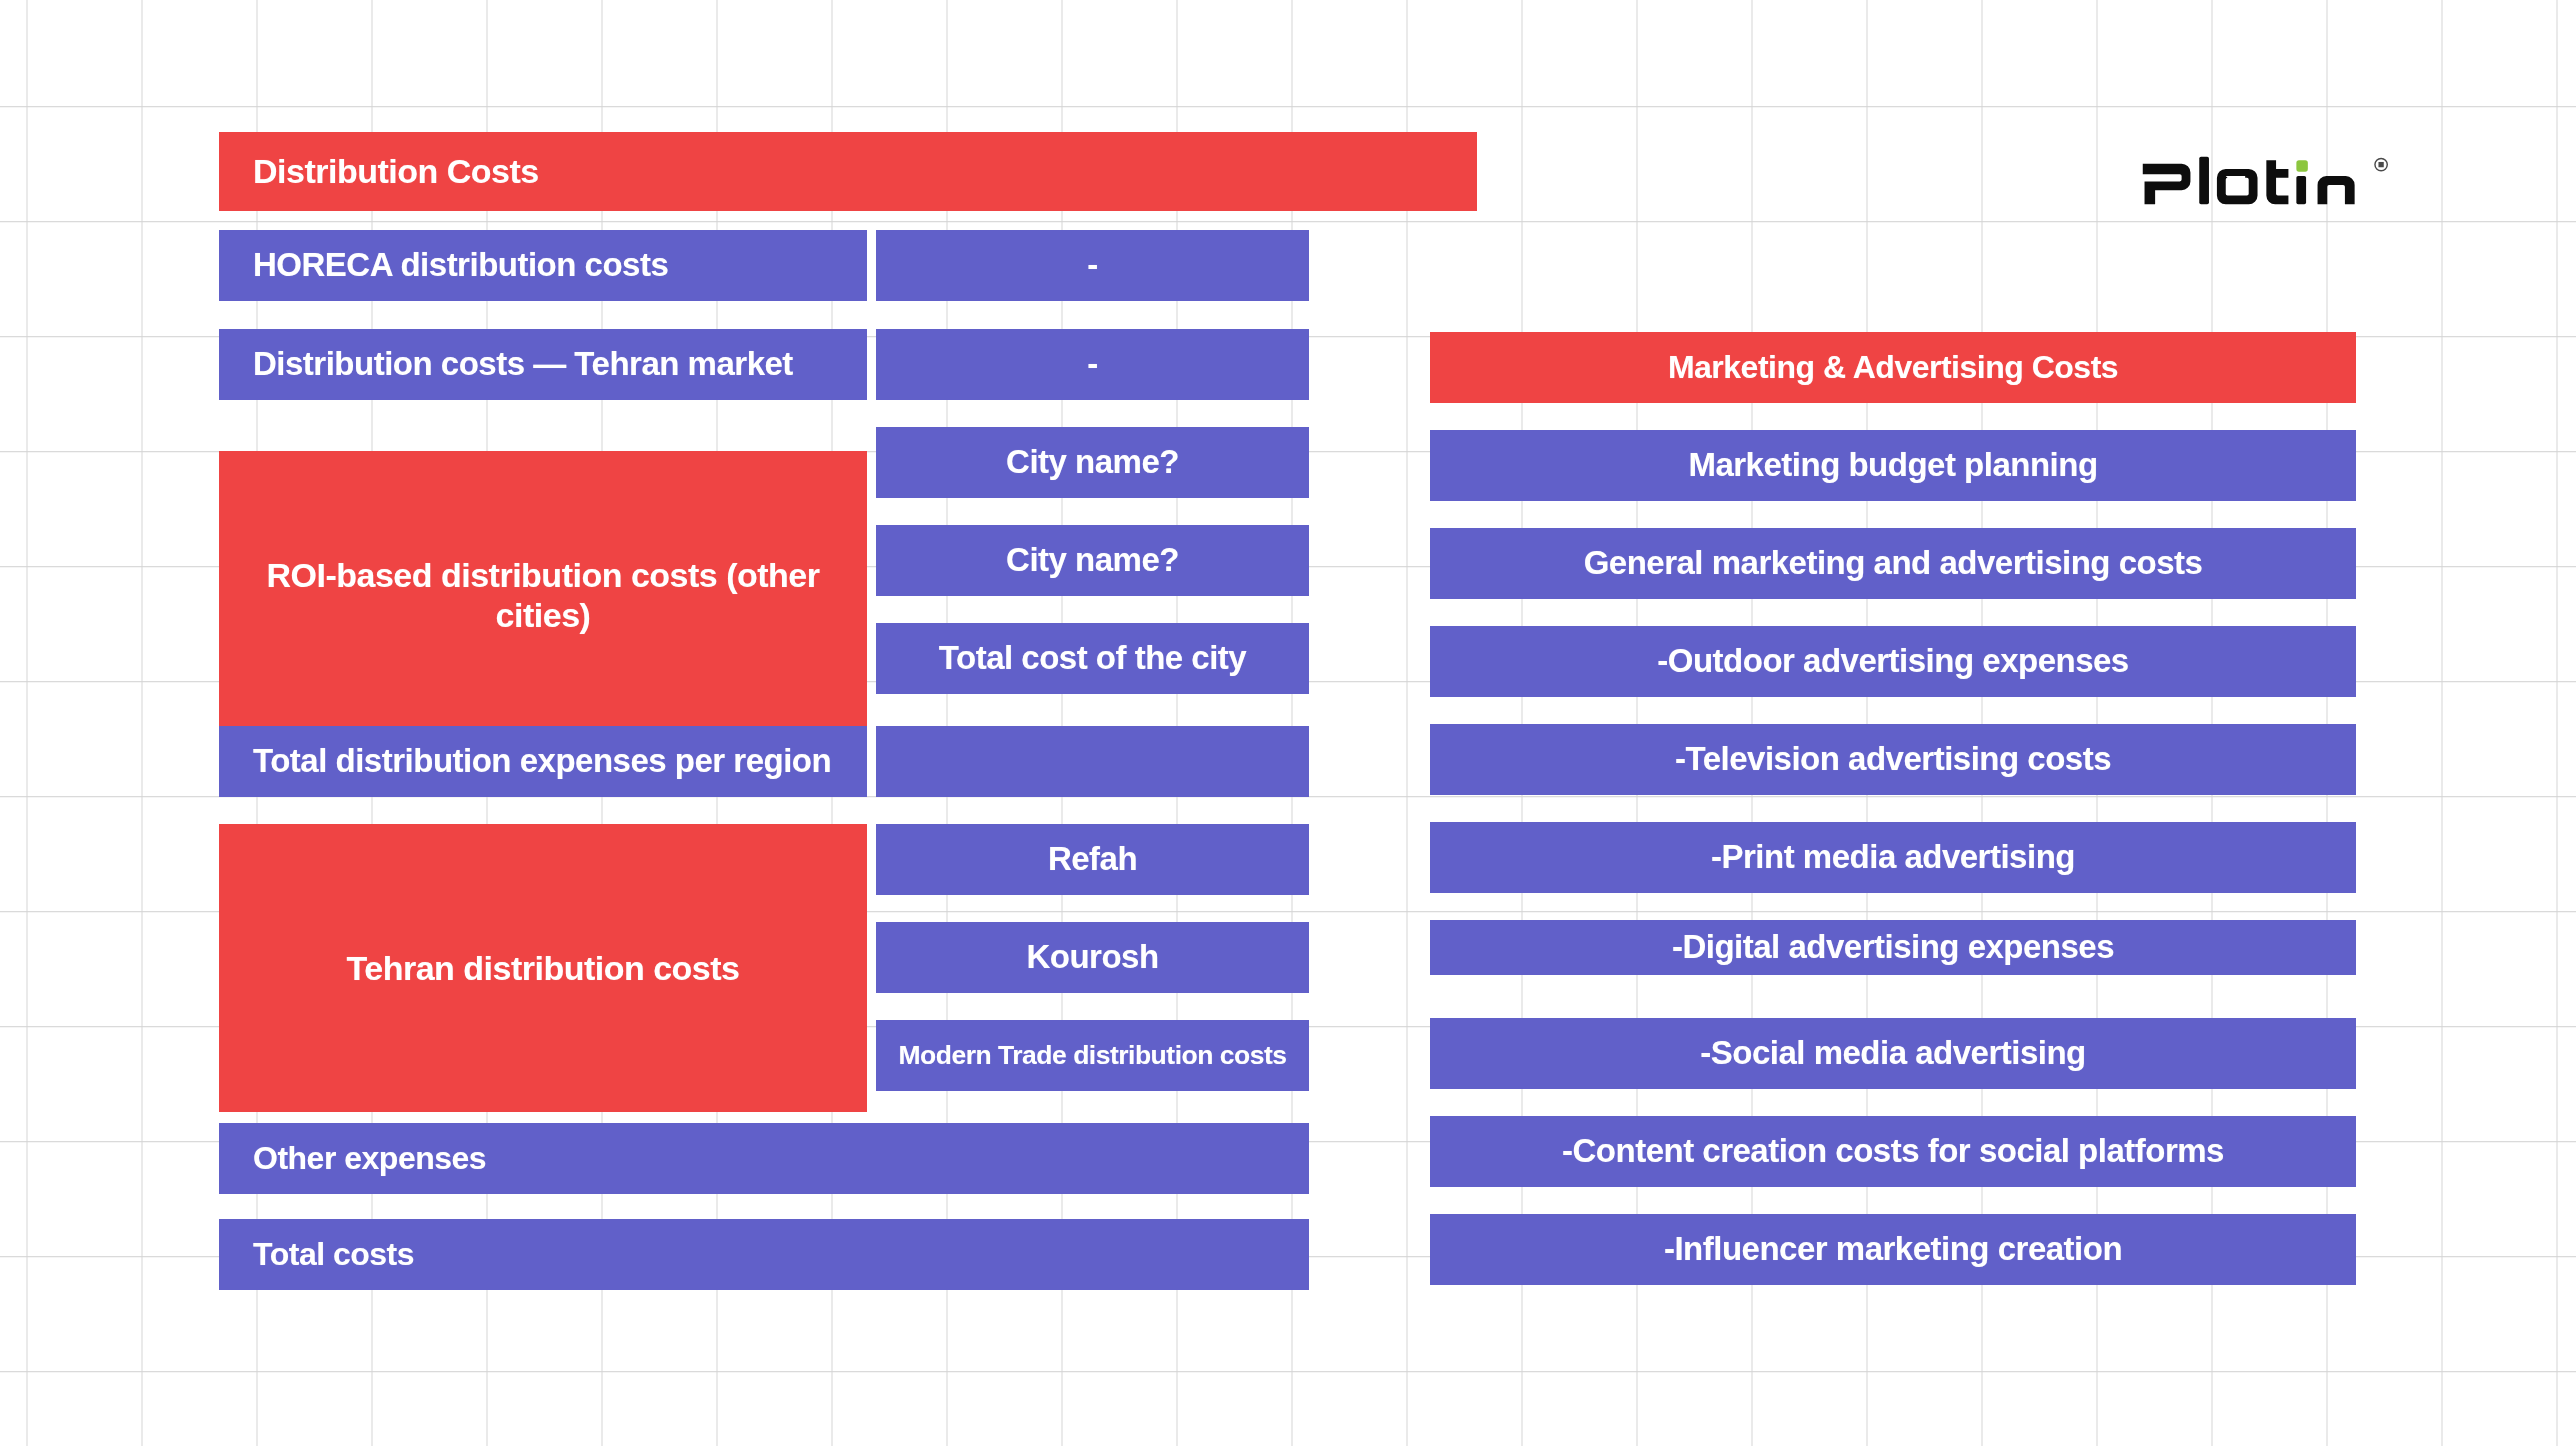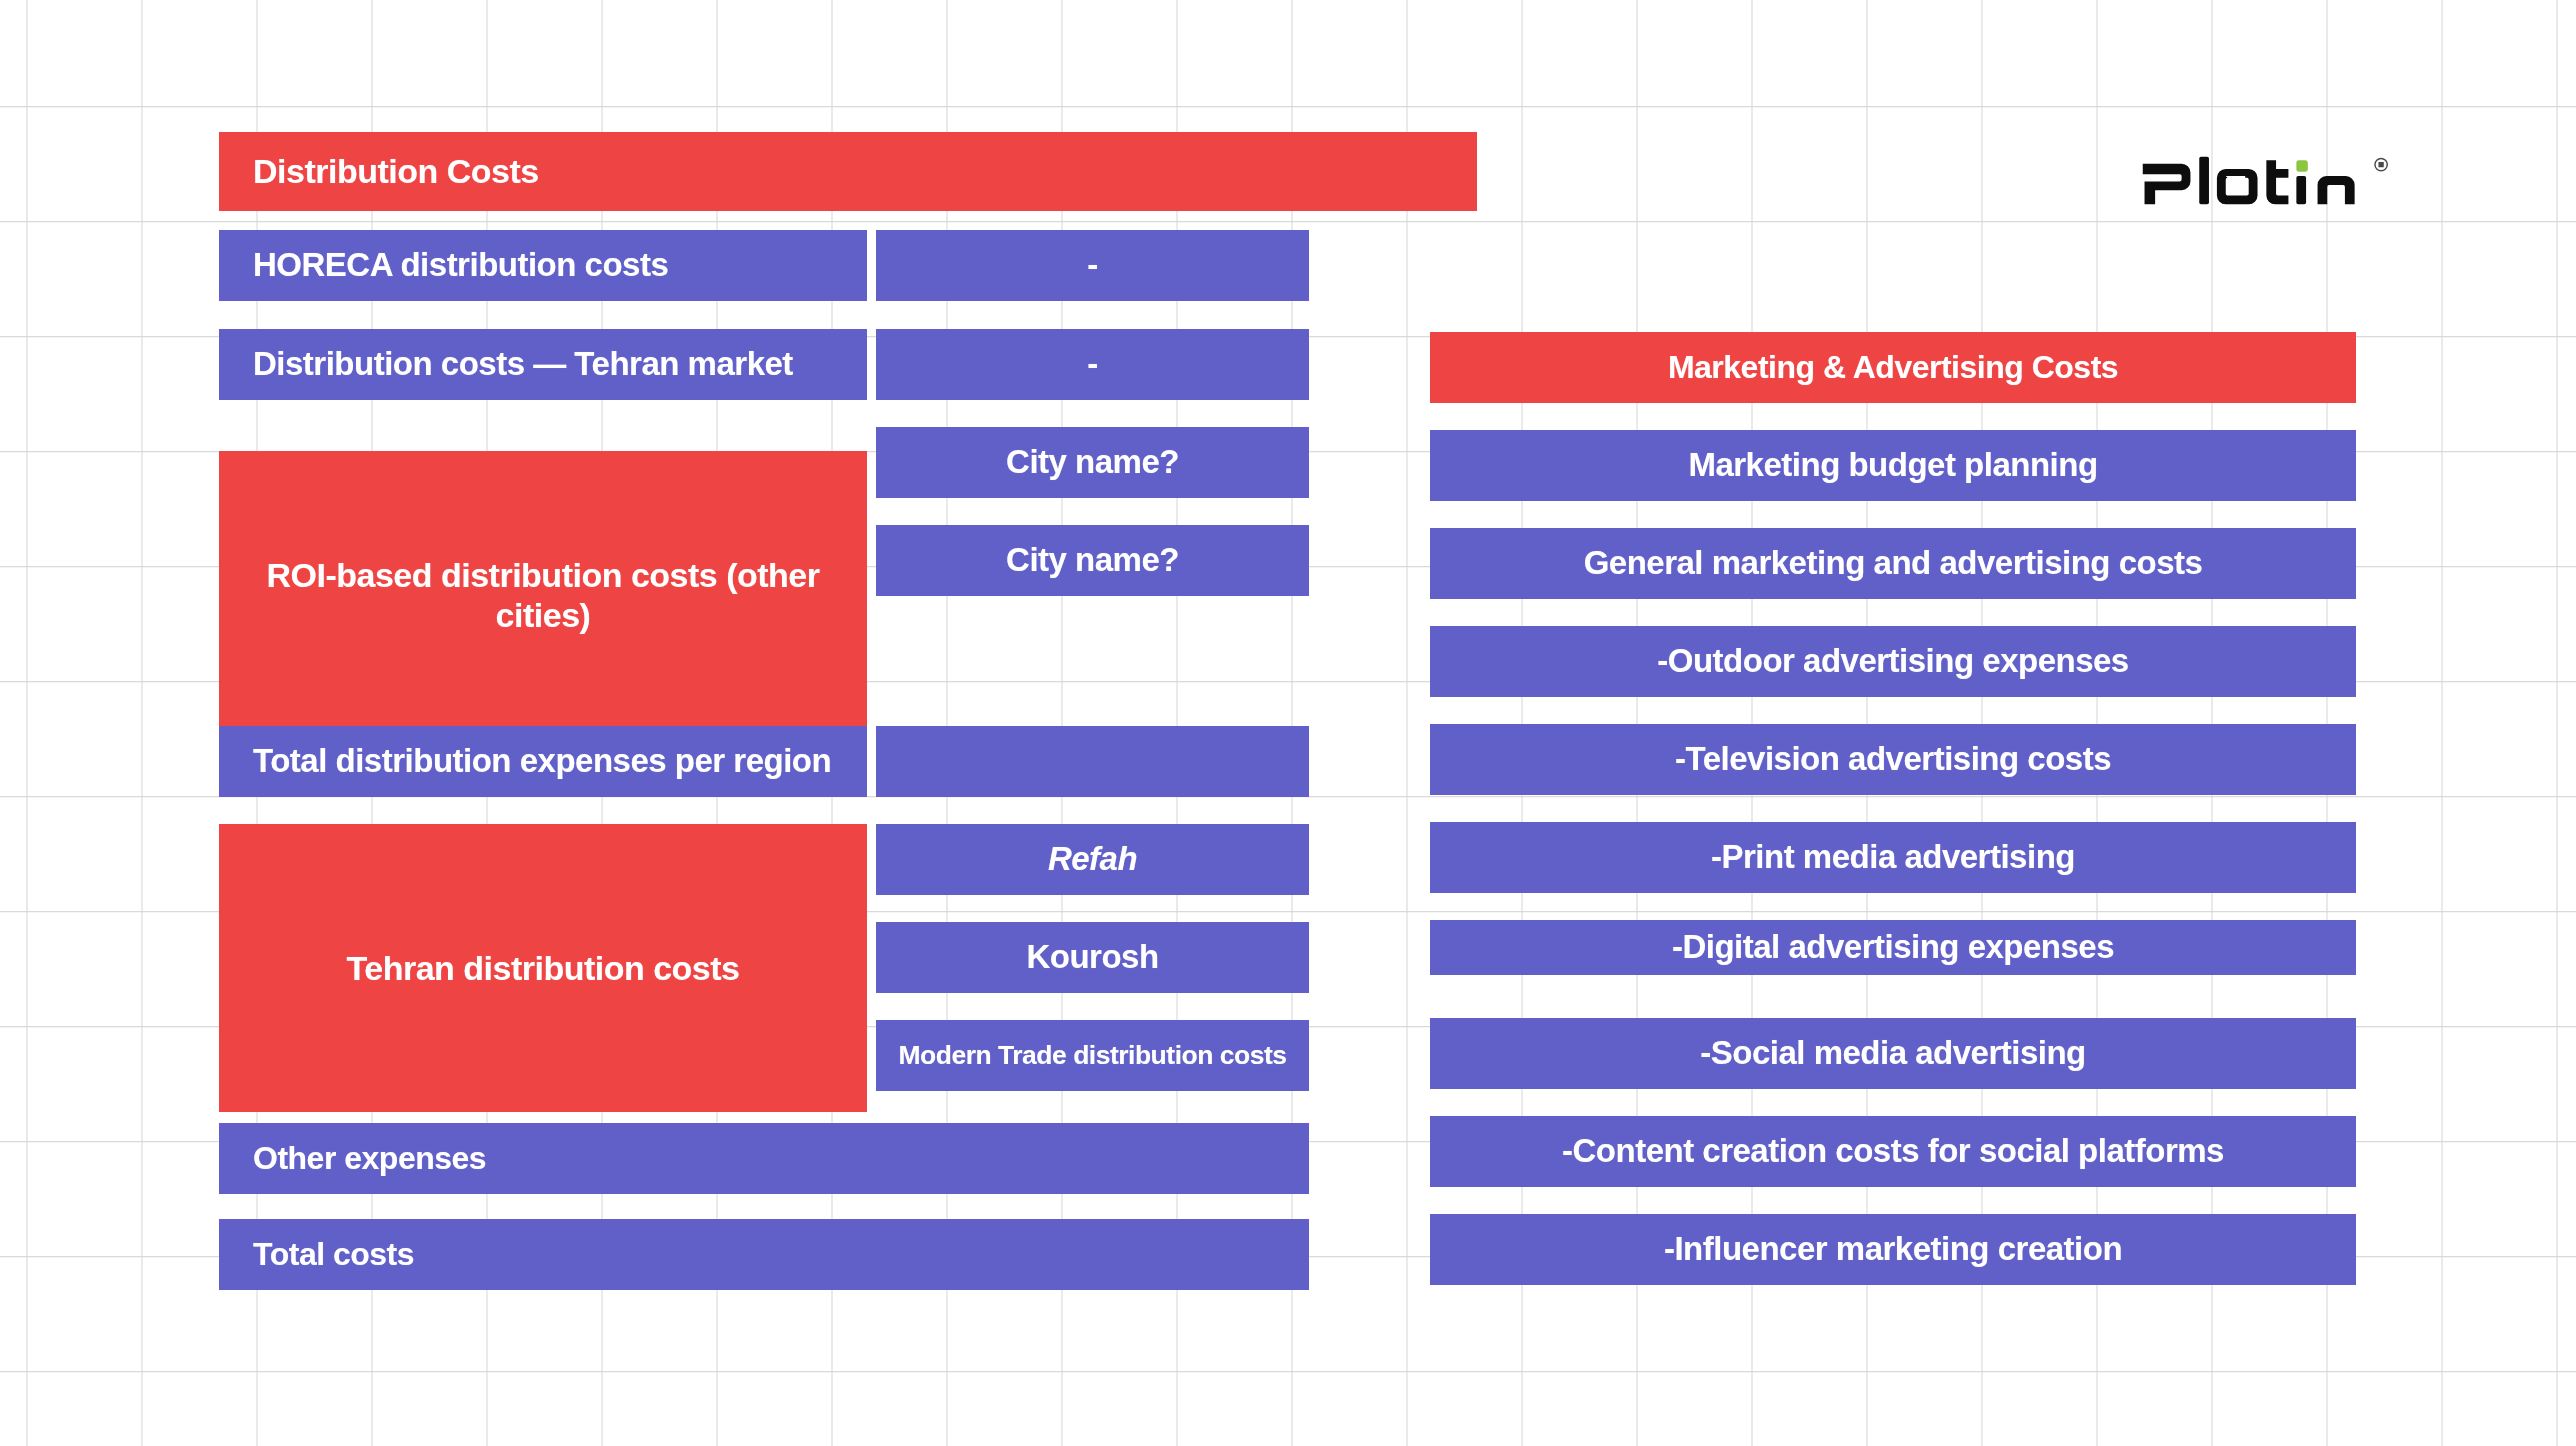--- a/index.html
+++ b/index.html
@@ -74,27 +74,28 @@
   <div class="cell purple al-left fs-md" style="left:219px; top:230px; width:648px; height:71px;">HORECA distribution costs</div>
   <div class="cell purple al-center fs-md" style="left:876px; top:230px; width:433px; height:71px;">-</div>
 
   <div class="cell purple al-left fs-md" style="left:219px; top:329px; width:648px; height:71px;">Distribution costs — Tehran market</div>
   <div class="cell purple al-center fs-md" style="left:876px; top:329px; width:433px; height:71px;">-</div>
 
   <div class="cell green al-center fs-xl" style="left:219px; top:427px; width:648px; height:288px;margin-top:24px;">ROI-based distribution costs (other cities)</div>
 
   <div class="cell purple al-center fs-md" style="left:876px; top:427px; width:433px; height:71px;">City name?</div>
   <div class="cell purple al-center fs-md" style="left:876px; top:525px; width:433px; height:71px;">City name?</div>
+  <div class="cell purple al-center fs-md" style="left:876px; top:623px; width:433px; height:71px;">Total cost of the city</div>
 
   <div class="cell purple al-left fs-md" style="left:219px; top:726px; width:648px; height:71px;">Total distribution expenses per region</div>
   <div class="cell purple al-center fs-md" style="left:876px; top:726px; width:433px; height:71px;"></div>
 
   <div class="cell green al-center fs-xl" style="left:219px; top:824px; width:648px; height:288px;">Tehran distribution costs</div>
 
-  <div class="cell purple al-center fs-md" style="left:876px; top:824px; width:433px; height:71px;font-style:italic;">Refah</div>
+  <div class="cell purple al-center fs-md" style="left:876px; top:824px; width:433px; height:71px;">Refah</div>
   <div class="cell purple al-center fs-md" style="left:876px; top:922px; width:433px; height:71px;">Kourosh</div>
   <div class="cell purple al-center fs-sm" style="left:876px; top:1020px; width:433px; height:71px;">Modern Trade distribution costs</div>
 
   <div class="cell purple al-left fs-lg" style="left:219px; top:1123px; width:1090px; height:71px;">Other expenses</div>
   <div class="cell purple al-left fs-lg" style="left:219px; top:1219px; width:1090px; height:71px;">Total costs</div>
 
   <div class="cell green al-center fs-lg" style="left:1430px; top:332px; width:926px; height:71px;">Marketing &amp; Advertising Costs</div>
 
   <div class="cell purple al-center fs-md" style="left:1430px; top:430px; width:926px; height:71px;">Marketing budget planning</div>
   <div class="cell purple al-center fs-md" style="left:1430px; top:528px; width:926px; height:71px;">General marketing and advertising costs</div>

